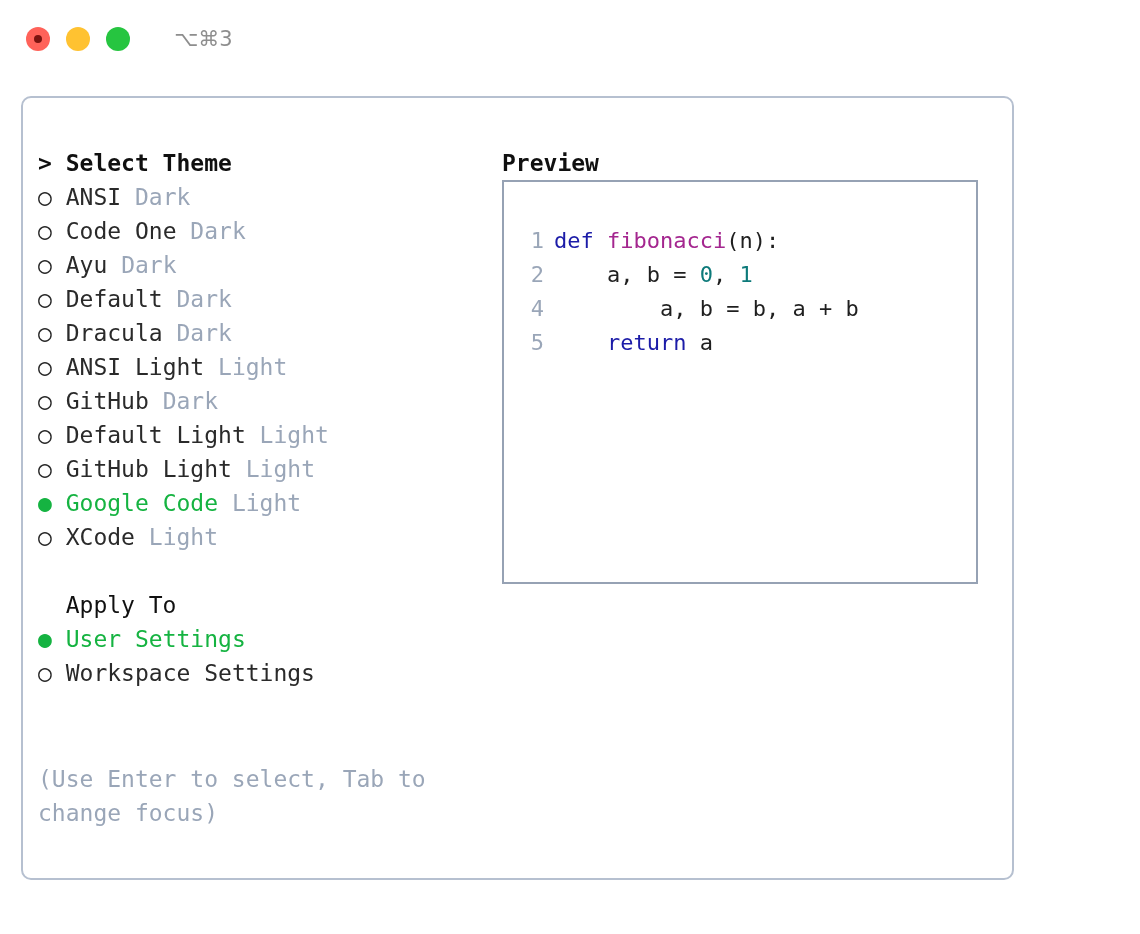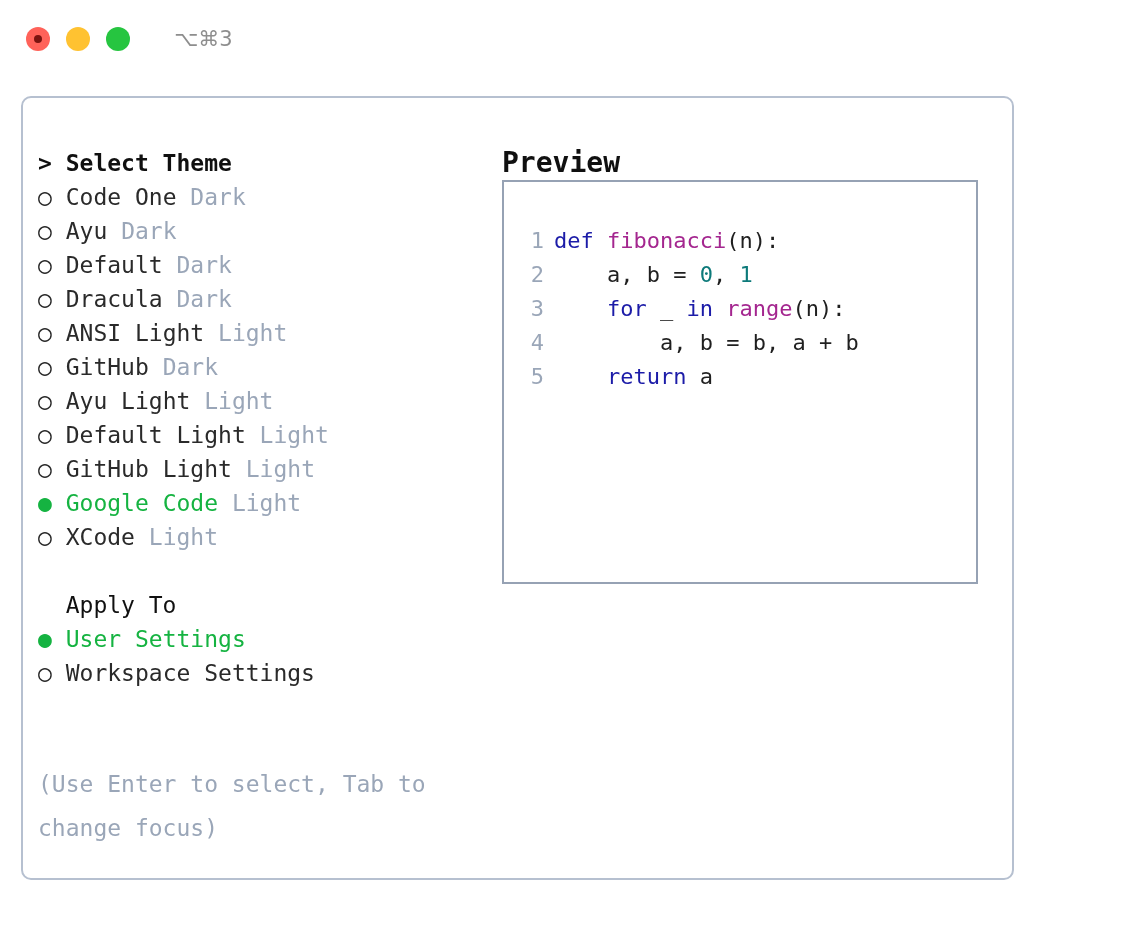--- a/index.html
+++ b/index.html
@@ -120,33 +120,33 @@
   }
 
   .spacer-row { height: 34px; }
 
   .hint {
     position: absolute;
     left: 15px;
     top: 664px;
     width: 420px;
     font-size: 23px;
-    line-height: 44px;
+    line-height: 34px;
     color: #9aa6b8;
   }
 
   
   .right-col {
     position: absolute;
     left: 479px;
     top: 48px;
     width: 490px;
   }
   .preview-title {
-    font-size: 28px;
+    font-size: 23px;
     line-height: 34px;
     font-weight: bold;
     color: #101010;
   }
   .preview-box {
     width: 476px;
     height: 404px;
     border: 2px solid #96a2b4;
     box-sizing: border-box;
     background: #ffffff;
@@ -187,27 +187,27 @@
     </div>
     <span class="shortcut">⌥⌘3</span>
   </div>
 
   <div class="card">
     <div class="card-inner">
 
       <div class="left-col">
         <div class="section-head bold">&gt; Select Theme</div>
         <div id="theme-list">
+            <div class="opt-row"><span class="bullet off">○</span><span> </span><span class="opt-label off">ANSI</span><span> </span><span class="opt-tag">Dark</span></div>
             <div class="opt-row"><span class="bullet off">○</span><span> </span><span class="opt-label off">Code One</span><span> </span><span class="opt-tag">Dark</span></div>
             <div class="opt-row"><span class="bullet off">○</span><span> </span><span class="opt-label off">Ayu</span><span> </span><span class="opt-tag">Dark</span></div>
             <div class="opt-row"><span class="bullet off">○</span><span> </span><span class="opt-label off">Default</span><span> </span><span class="opt-tag">Dark</span></div>
             <div class="opt-row"><span class="bullet off">○</span><span> </span><span class="opt-label off">Dracula</span><span> </span><span class="opt-tag">Dark</span></div>
             <div class="opt-row"><span class="bullet off">○</span><span> </span><span class="opt-label off">ANSI Light</span><span> </span><span class="opt-tag">Light</span></div>
             <div class="opt-row"><span class="bullet off">○</span><span> </span><span class="opt-label off">GitHub</span><span> </span><span class="opt-tag">Dark</span></div>
-            <div class="opt-row"><span class="bullet off">○</span><span> </span><span class="opt-label off">Ayu Light</span><span> </span><span class="opt-tag">Light</span></div>
             <div class="opt-row"><span class="bullet off">○</span><span> </span><span class="opt-label off">Default Light</span><span> </span><span class="opt-tag">Light</span></div>
             <div class="opt-row"><span class="bullet off">○</span><span> </span><span class="opt-label off">GitHub Light</span><span> </span><span class="opt-tag">Light</span></div>
             <div class="opt-row"><span class="bullet on">●</span><span> </span><span class="opt-label on">Google Code</span><span> </span><span class="opt-tag">Light</span></div>
             <div class="opt-row"><span class="bullet off">○</span><span> </span><span class="opt-label off">XCode</span><span> </span><span class="opt-tag">Light</span></div>
           </div>
 
         <div class="spacer-row"></div>
 
         <div class="section-head">  Apply To</div>
         <div id="apply-list">
@@ -217,21 +217,20 @@
       </div>
 
       <div class="hint">(Use Enter to select, Tab to change focus)</div>
 
       <div class="right-col">
         <div class="preview-title">Preview</div>
         <div class="preview-box">
           <div id="code-block">
               <div class="code-line"><span class="ln">1</span><span class="kw">def </span><span class="fn">fibonacci</span><span class="pl">(n):</span></div>
               <div class="code-line"><span class="ln">2</span><span class="pl">    a, b = </span><span class="num">0</span><span class="pl">, </span><span class="num">1</span></div>
-              <div class="code-line"><span class="ln">3</span><span class="pl">    </span><span class="kw">for</span><span class="pl"> _ </span><span class="kw">in</span><span class="pl"> </span><span class="fn">range</span><span class="pl">(n):</span></div>
               <div class="code-line"><span class="ln">4</span><span class="pl">        a, b = b, a + b</span></div>
               <div class="code-line"><span class="ln">5</span><span class="pl">    </span><span class="kw">return</span><span class="pl"> a</span></div>
             </div>
           <div class="gap"></div>
         </div>
       </div>
 
     </div>
   </div>
 </div>

